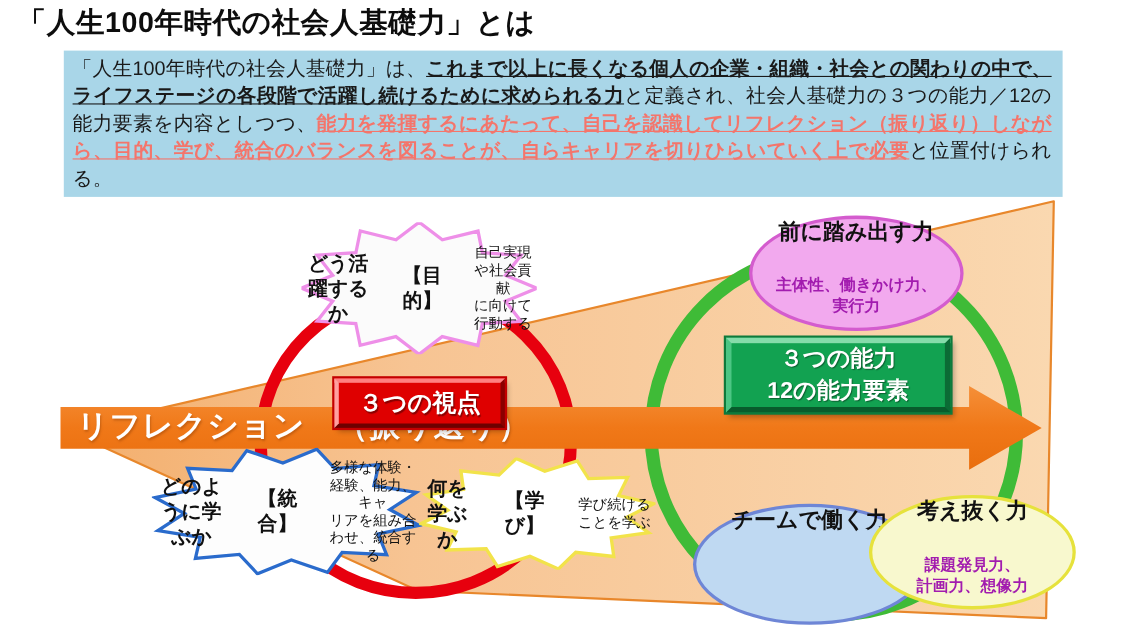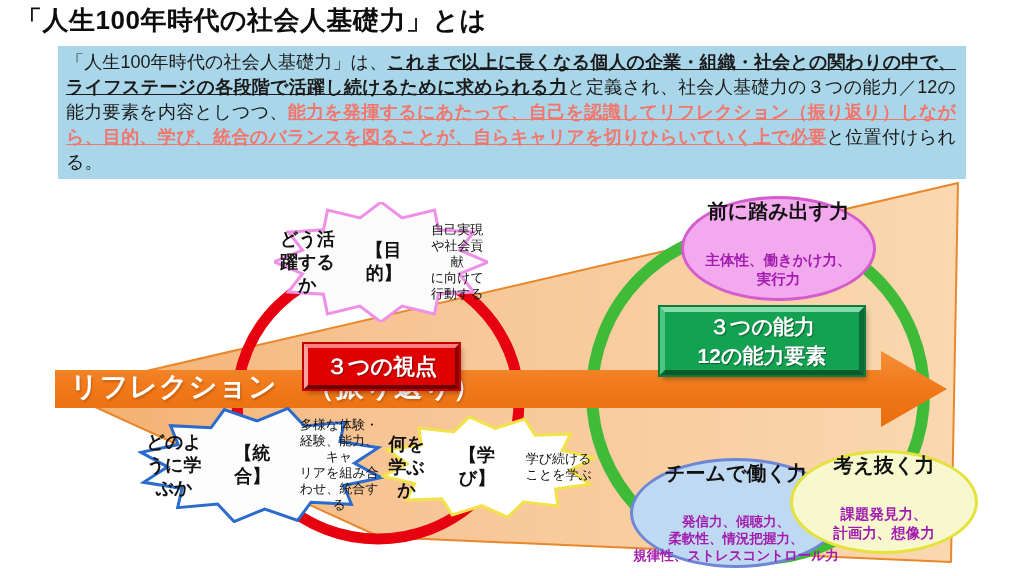--- a/index.html
+++ b/index.html
@@ -129,23 +129,20 @@
   </div>
 
   <div class="bubble bubble-pink">
     <div class="h-lg">前に踏み出す力</div>
     <div class="body-md">主体性、働きかけ力、
 実行力</div>
   </div>
 
   <div class="bubble bubble-team">
     <div class="h-lg">チームで働く力</div>
-    <div class="body-md" style="font-size:13.5px;line-height:17px;">発信力、傾聴力、
-柔軟性、情況把握力、
-規律性、ストレスコントロール力</div>
   </div>
 
   <div class="bubble bubble-think">
     <div class="h-lg">考え抜く力</div>
     <div class="body-md">課題発見力、
 計画力、想像力</div>
   </div>
 
 </div>
 

